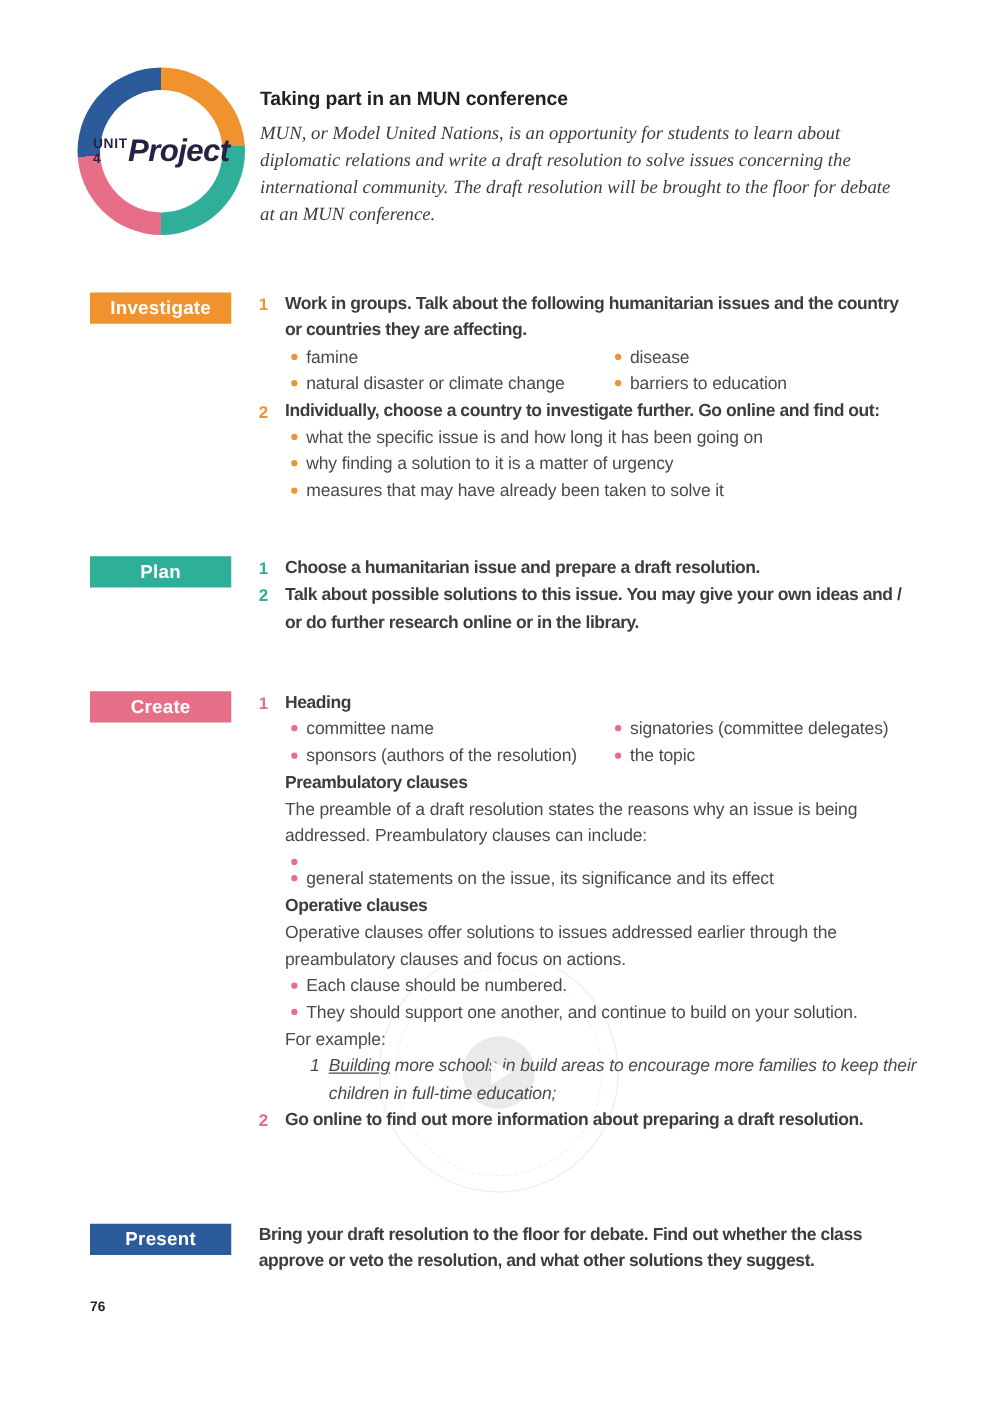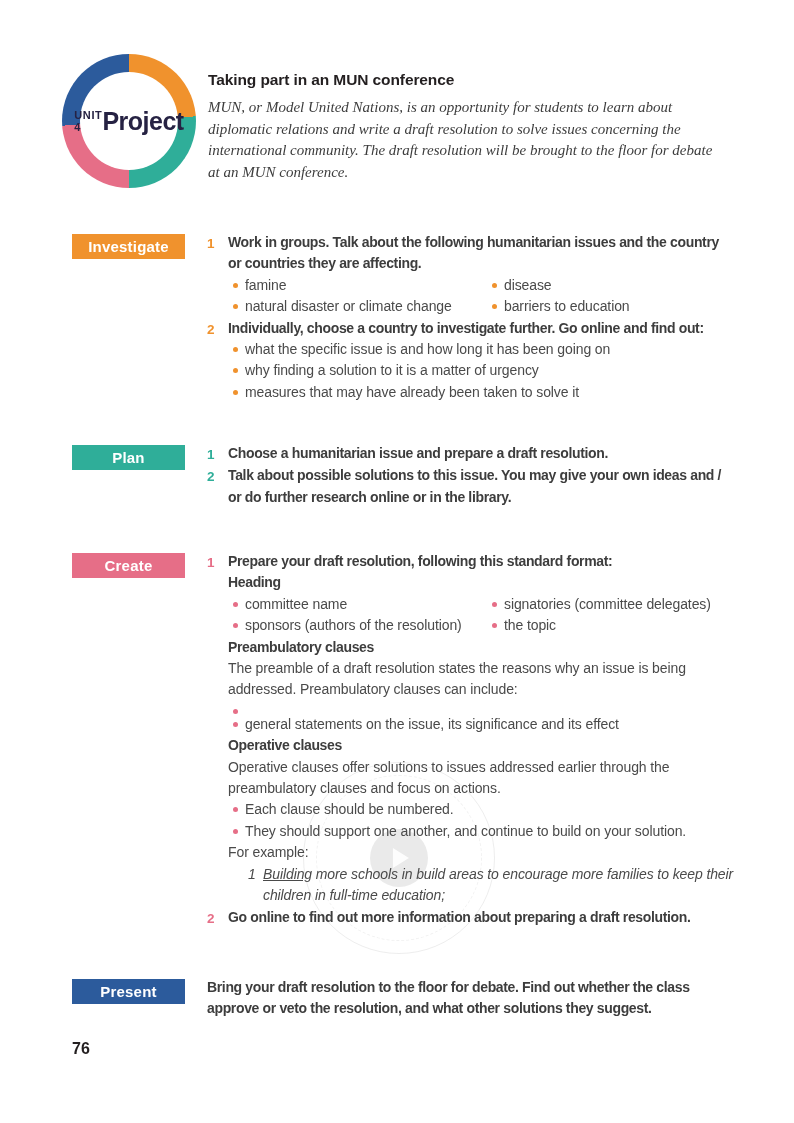--- a/index.html
+++ b/index.html
@@ -21,21 +21,21 @@
                               var(--teal,#2fae99) 86deg 180deg,
                               var(--pink,#e66e87) 180deg 266deg,
                               var(--blue,#2c5b9c) 266deg 360deg);
     display:flex; align-items:center; justify-content:center;
   }
   .ring-inner {
     width:98px; height:98px; border-radius:50%; background:#fff;
     display:flex; flex-direction:row; align-items:center; justify-content:center;
   }
   .unit-label { font-size:11px; font-weight:bold; letter-spacing:0.6px; color:var(--navy,#262243); }
-  .unit-name  { font-size:25px; font-weight:bold; letter-spacing:-0.5px; color:var(--navy,#262243); margin-top:1px; }
+  .unit-name  { font-size:25px; font-weight:bold; letter-spacing:-0.5px; color:var(--navy,#262243); margin-top:1px;font-style:italic; }
 
   .header-text { margin-left:12px; padding-top:5px; width:505px; }
   h1.title { font-size:15.5px; font-weight:bold; color:var(--ink,#231f20); margin:12px 0 8px 0; letter-spacing:-0.1px; }
   .intro {
     font-family:"Liberation Serif", serif; font-style:italic;
     font-size:15px; line-height:21.6px; color:#3d3d3d; margin:0;
   }
 
   
   .sec { position:absolute; left:72px; width:665px; display:flex; }
@@ -72,21 +72,21 @@
   
   .watermark { position:absolute; left:303px; top:762px; width:192px; height:192px; pointer-events:none; }
   .wm-ring1 { position:absolute; inset:0; border:1.5px solid rgba(80,80,80,0.10); border-radius:50%; }
   .wm-ring2 { position:absolute; inset:13px; border:1px dashed rgba(80,80,80,0.08); border-radius:50%; }
   .wm-disc  { position:absolute; left:50%; top:50%; width:58px; height:58px; transform:translate(-50%,-50%);
               background:rgba(80,80,80,0.12); border-radius:50%; }
   .wm-tri   { position:absolute; left:50%; top:50%; transform:translate(-38%,-50%); width:0; height:0;
               border-left:16px solid rgba(255,255,255,0.9);
               border-top:10px solid transparent; border-bottom:10px solid transparent; }
 
-  .pagenum { position:absolute; left:72px; top:1040px; font-size:16px; font-weight:bold; color:var(--ink,#231f20); }
+  .pagenum { position:absolute; left:72px; top:1040px; font-size:11px; font-weight:bold; color:var(--ink,#231f20); }
 </style>
 </head>
 <body>
 
 <div class="header">
   <div class="logo">
     <div class="ring">
       <div class="ring-inner">
         <div class="unit-label">UNIT 4</div>
         <div class="unit-name">Project</div>
@@ -166,21 +166,20 @@
     </div>
   </div>
 </section>
 
 <section class="sec sec-create" style="top:551px">
   <div class="slabel">Create</div>
   <div class="content">
     <div class="item">
       <span class="num">1</span>
       <div class="ibody">
-        <div class="itext">Prepare your draft resolution, following this standard format:</div>
 
         <div class="subhead">Heading</div>
         <div class="brow">
           <div class="bullet bcol">
               <span class="dot"></span>
               <span>committee name</span>
             </div>
           <div class="bullet">
               <span class="dot"></span>
               <span>signatories (committee delegates)</span>

